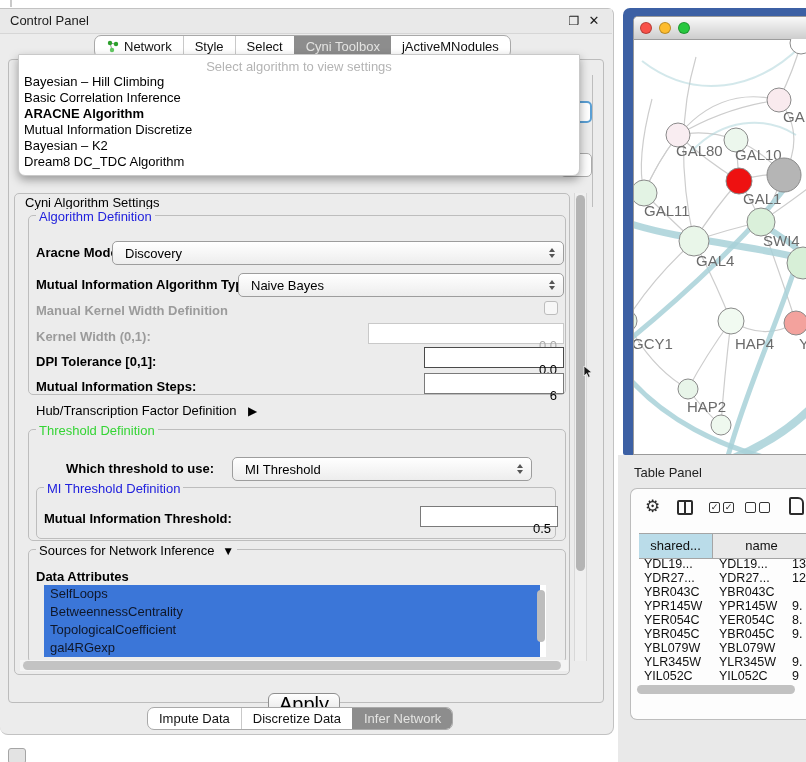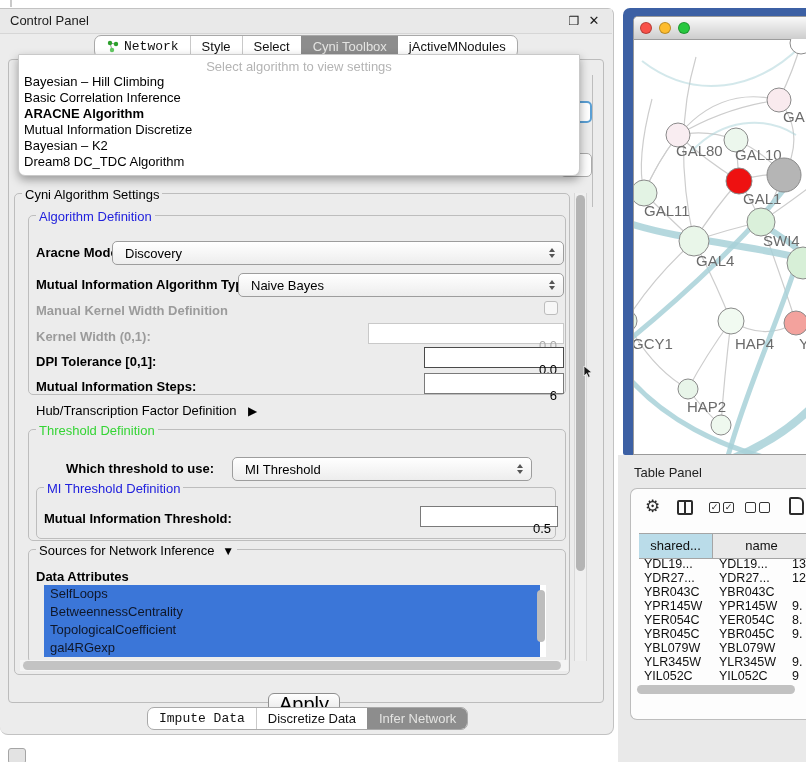--- a/index.html
+++ b/index.html
@@ -12,21 +12,21 @@
     border:1px solid #c2c2c2;border-left:none;border-radius:0 6px 8px 8px;box-sizing:border-box;}
   .cp-titlebar{left:0;top:0;width:612px;height:24px;background:#e9e9e9;border-bottom:1px solid #d6d6d6;}
   .cp-title{left:10px;top:4px;font-size:13px;color:#1c1c1c;}
   .win-btn{top:4px;width:16px;height:16px;text-align:center;line-height:16px;font-size:12px;color:#1a1a1a;cursor:default;}
   #float-btn{left:566px;}
   #close-btn{left:586px;font-weight:bold;font-size:13px;}
 
   .tabgroup{display:inline-flex;border:1px solid #a9a9a9;border-radius:7px;background:#ffffff;overflow:hidden;}
   .tabgroup .tab{display:flex;align-items:center;gap:5px;padding:3px 11px;font-size:13px;color:#111;
     border-left:1px solid #c9c9c9;white-space:nowrap;}
-  .tabgroup .tab:first-child{border-left:none;font-family:Liberation Mono, monospace;}
+  .tabgroup .tab:first-child{border-left:none;}
   .tabgroup .tab.sel{background:#8d8d8d;color:#e4e4e2;border-left-color:#8d8d8d;}
   .tabgroup .tab.after-sel{border-left:none;}
   #cp-tabs{left:94px;top:26px;}
 
   .inner-box{left:8px;top:50px;width:596px;height:644px;border:1px solid #bcbcbc;border-radius:4px;box-sizing:border-box;}
 
   
   .frag-line{left:592px;top:66px;width:1px;height:132px;background:#bdbdbd;}
   .frag-blue{left:572px;top:92px;width:20px;height:22px;background:#ffffff;border:2px solid #5a9fd4;border-radius:5px;box-sizing:border-box;}
   .frag-combo{left:560px;top:144px;width:32px;height:24px;background:#fdfdfd;border:1px solid #ababab;border-radius:5px;box-sizing:border-box;}
@@ -162,21 +162,21 @@
           <div class="popup-item">Bayesian – Hill Climbing</div>
           <div class="popup-item">Basic Correlation Inference</div>
           <div class="popup-item bold">ARACNE Algorithm</div>
           <div class="popup-item">Mutual Information Discretize</div>
           <div class="popup-item">Bayesian – K2</div>
           <div class="popup-item">Dream8 DC_TDC Algorithm</div>
         </div>
     </div>
 
     <div class="abs group" style="left:14px;top:184px;width:556px;height:482px;"></div>
-    <span class="abs gtitle" style="left:22px;top:178px;color:#000;">Cyni Algorithm Settings</span>
+    <span class="abs gtitle" style="left:22px;top:186px;color:#000;">Cyni Algorithm Settings</span>
 
     <div class="abs group" style="left:28px;top:206px;width:538px;height:180px;"></div>
     <span class="abs gtitle blue" style="left:36px;top:200px;">Algorithm Definition</span>
 
     <span class="abs lbl b" style="left:36px;top:236px;">Aracne Mode:</span>
     <div class="abs combo" style="left:112px;top:232px;width:452px;height:24px;">
       <span>Discovery</span>
       <span class="stepper">
           <i class="up"></i>
           <i class="dn"></i>

